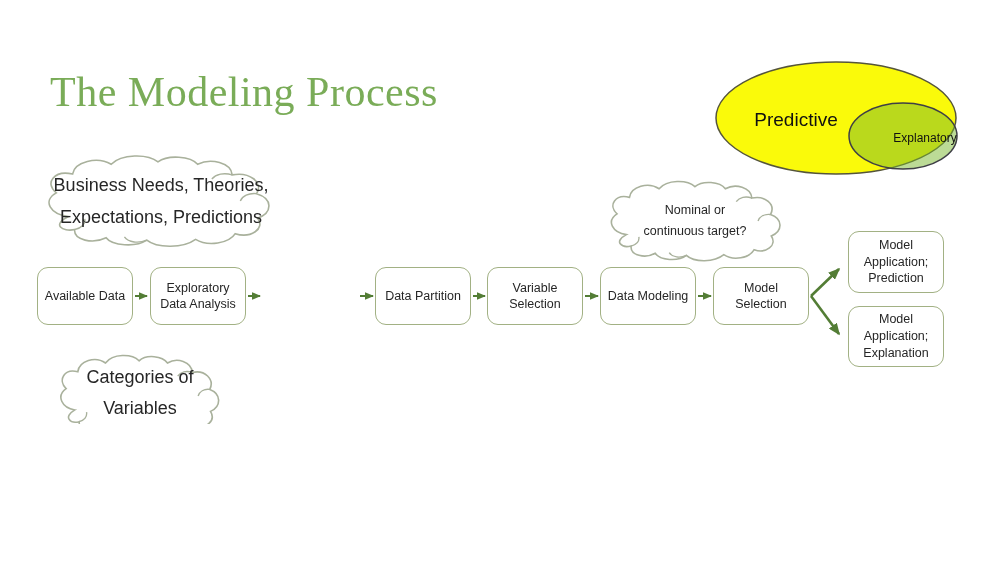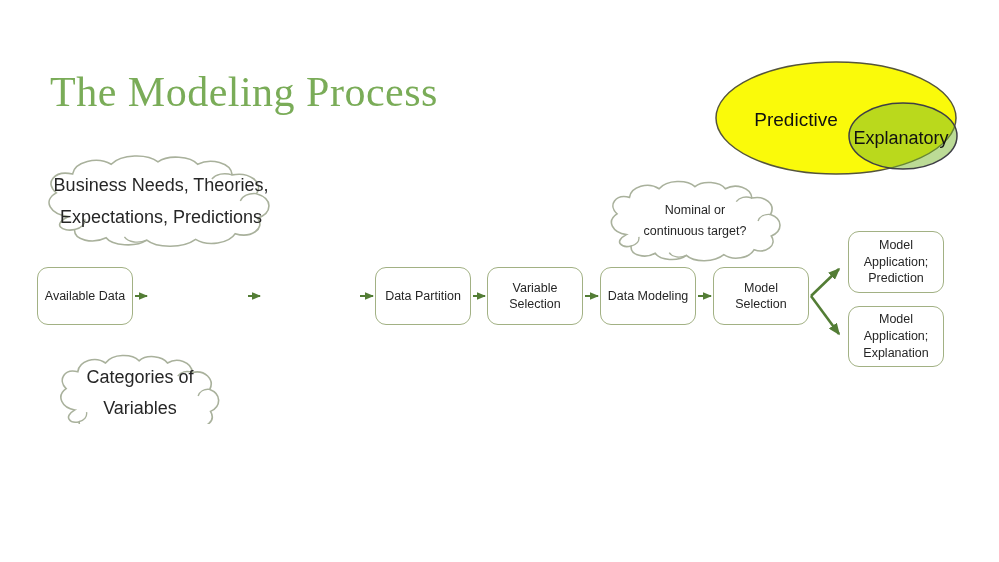--- a/index.html
+++ b/index.html
@@ -29,21 +29,21 @@
   }
   .cloud-label {
     position:absolute; transform:translate(-50%,-50%);
     text-align:center; white-space:pre-line; color:#262626;
   }
   .cloud-label.business  { left:161px; top:201px; font-size:18px;   line-height:1.75; }
   .cloud-label.target    { left:695px; top:221px; font-size:12.5px; line-height:1.7; }
   .cloud-label.categories{ left:140px; top:393px; font-size:18px; line-height:1.7; }
   .venn-label { position:absolute; transform:translate(-50%,-50%); color:#111111; }
   .venn-label.predictive  { left:796px; top:120px; font-size:19px; }
-  .venn-label.explanatory { left:901px; top:138px; font-size:18px; }
+  .venn-label.explanatory { left:925px; top:138px; font-size:12px; }
 </style>
 </head>
 <body>
 
 <div class="slide">
 
   <svg class="diagram" viewBox="0 0 999 562" xmlns="http://www.w3.org/2000/svg">
     <defs>
       <marker id="ah" markerWidth="4.6" markerHeight="3.8" refX="4.0" refY="1.9" orient="auto" markerUnits="strokeWidth">
         <path d="M0,0 L4.6,1.9 L0,3.8 Z" fill="#537d35"></path>
@@ -93,20 +93,22 @@
   <div class="venn-label explanatory">Explanatory</div>
 
   <div class="cloud-label business">Business Needs, Theories,
 Expectations, Predictions</div>
   <div class="cloud-label target">Nominal or
 continuous target?</div>
   <div class="cloud-label categories">Categories of
 Variables</div>
 
   <div class="flow-box" style="left:37px">Available Data</div>
+  <div class="flow-box" style="left:150px">Exploratory
+Data Analysis</div>
   <div class="flow-box" style="left:375px">Data Partition</div>
   <div class="flow-box" style="left:487px">Variable
 Selection</div>
   <div class="flow-box" style="left:600px">Data Modeling</div>
   <div class="flow-box" style="left:713px">Model
 Selection</div>
 
   <div class="outcome-box" style="top:231px; height:62px">Model
 Application;
 Prediction</div>

